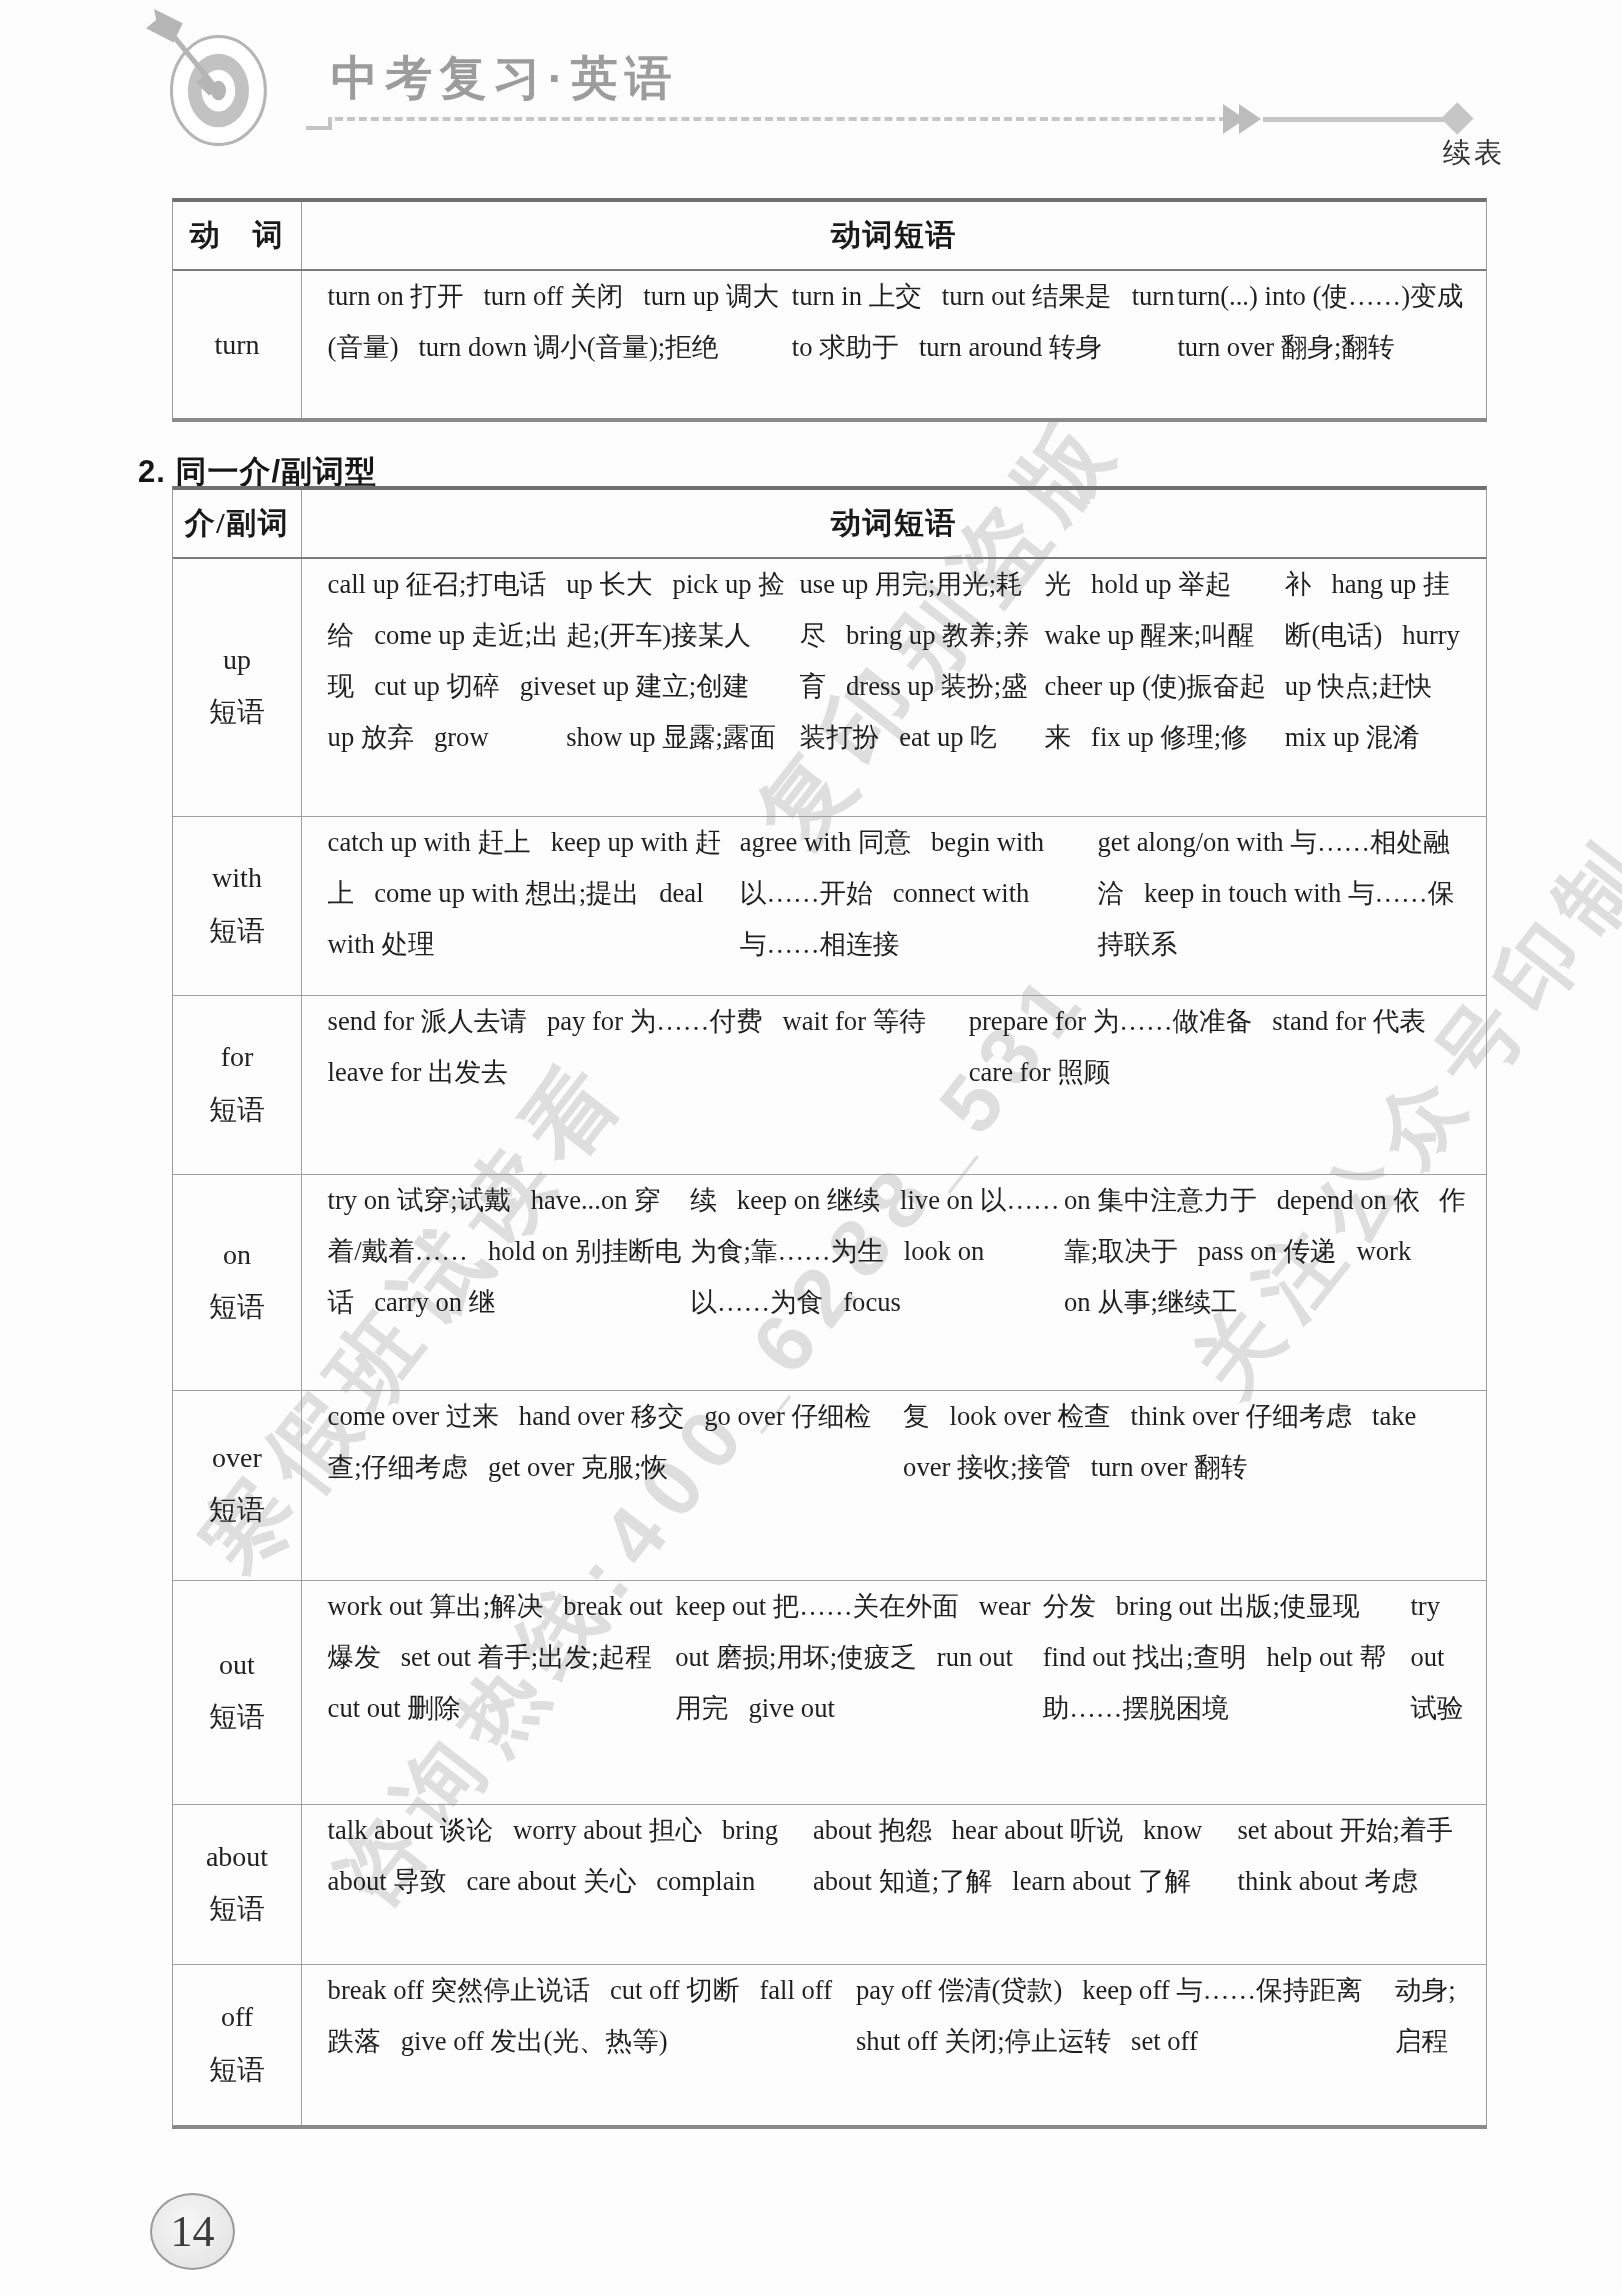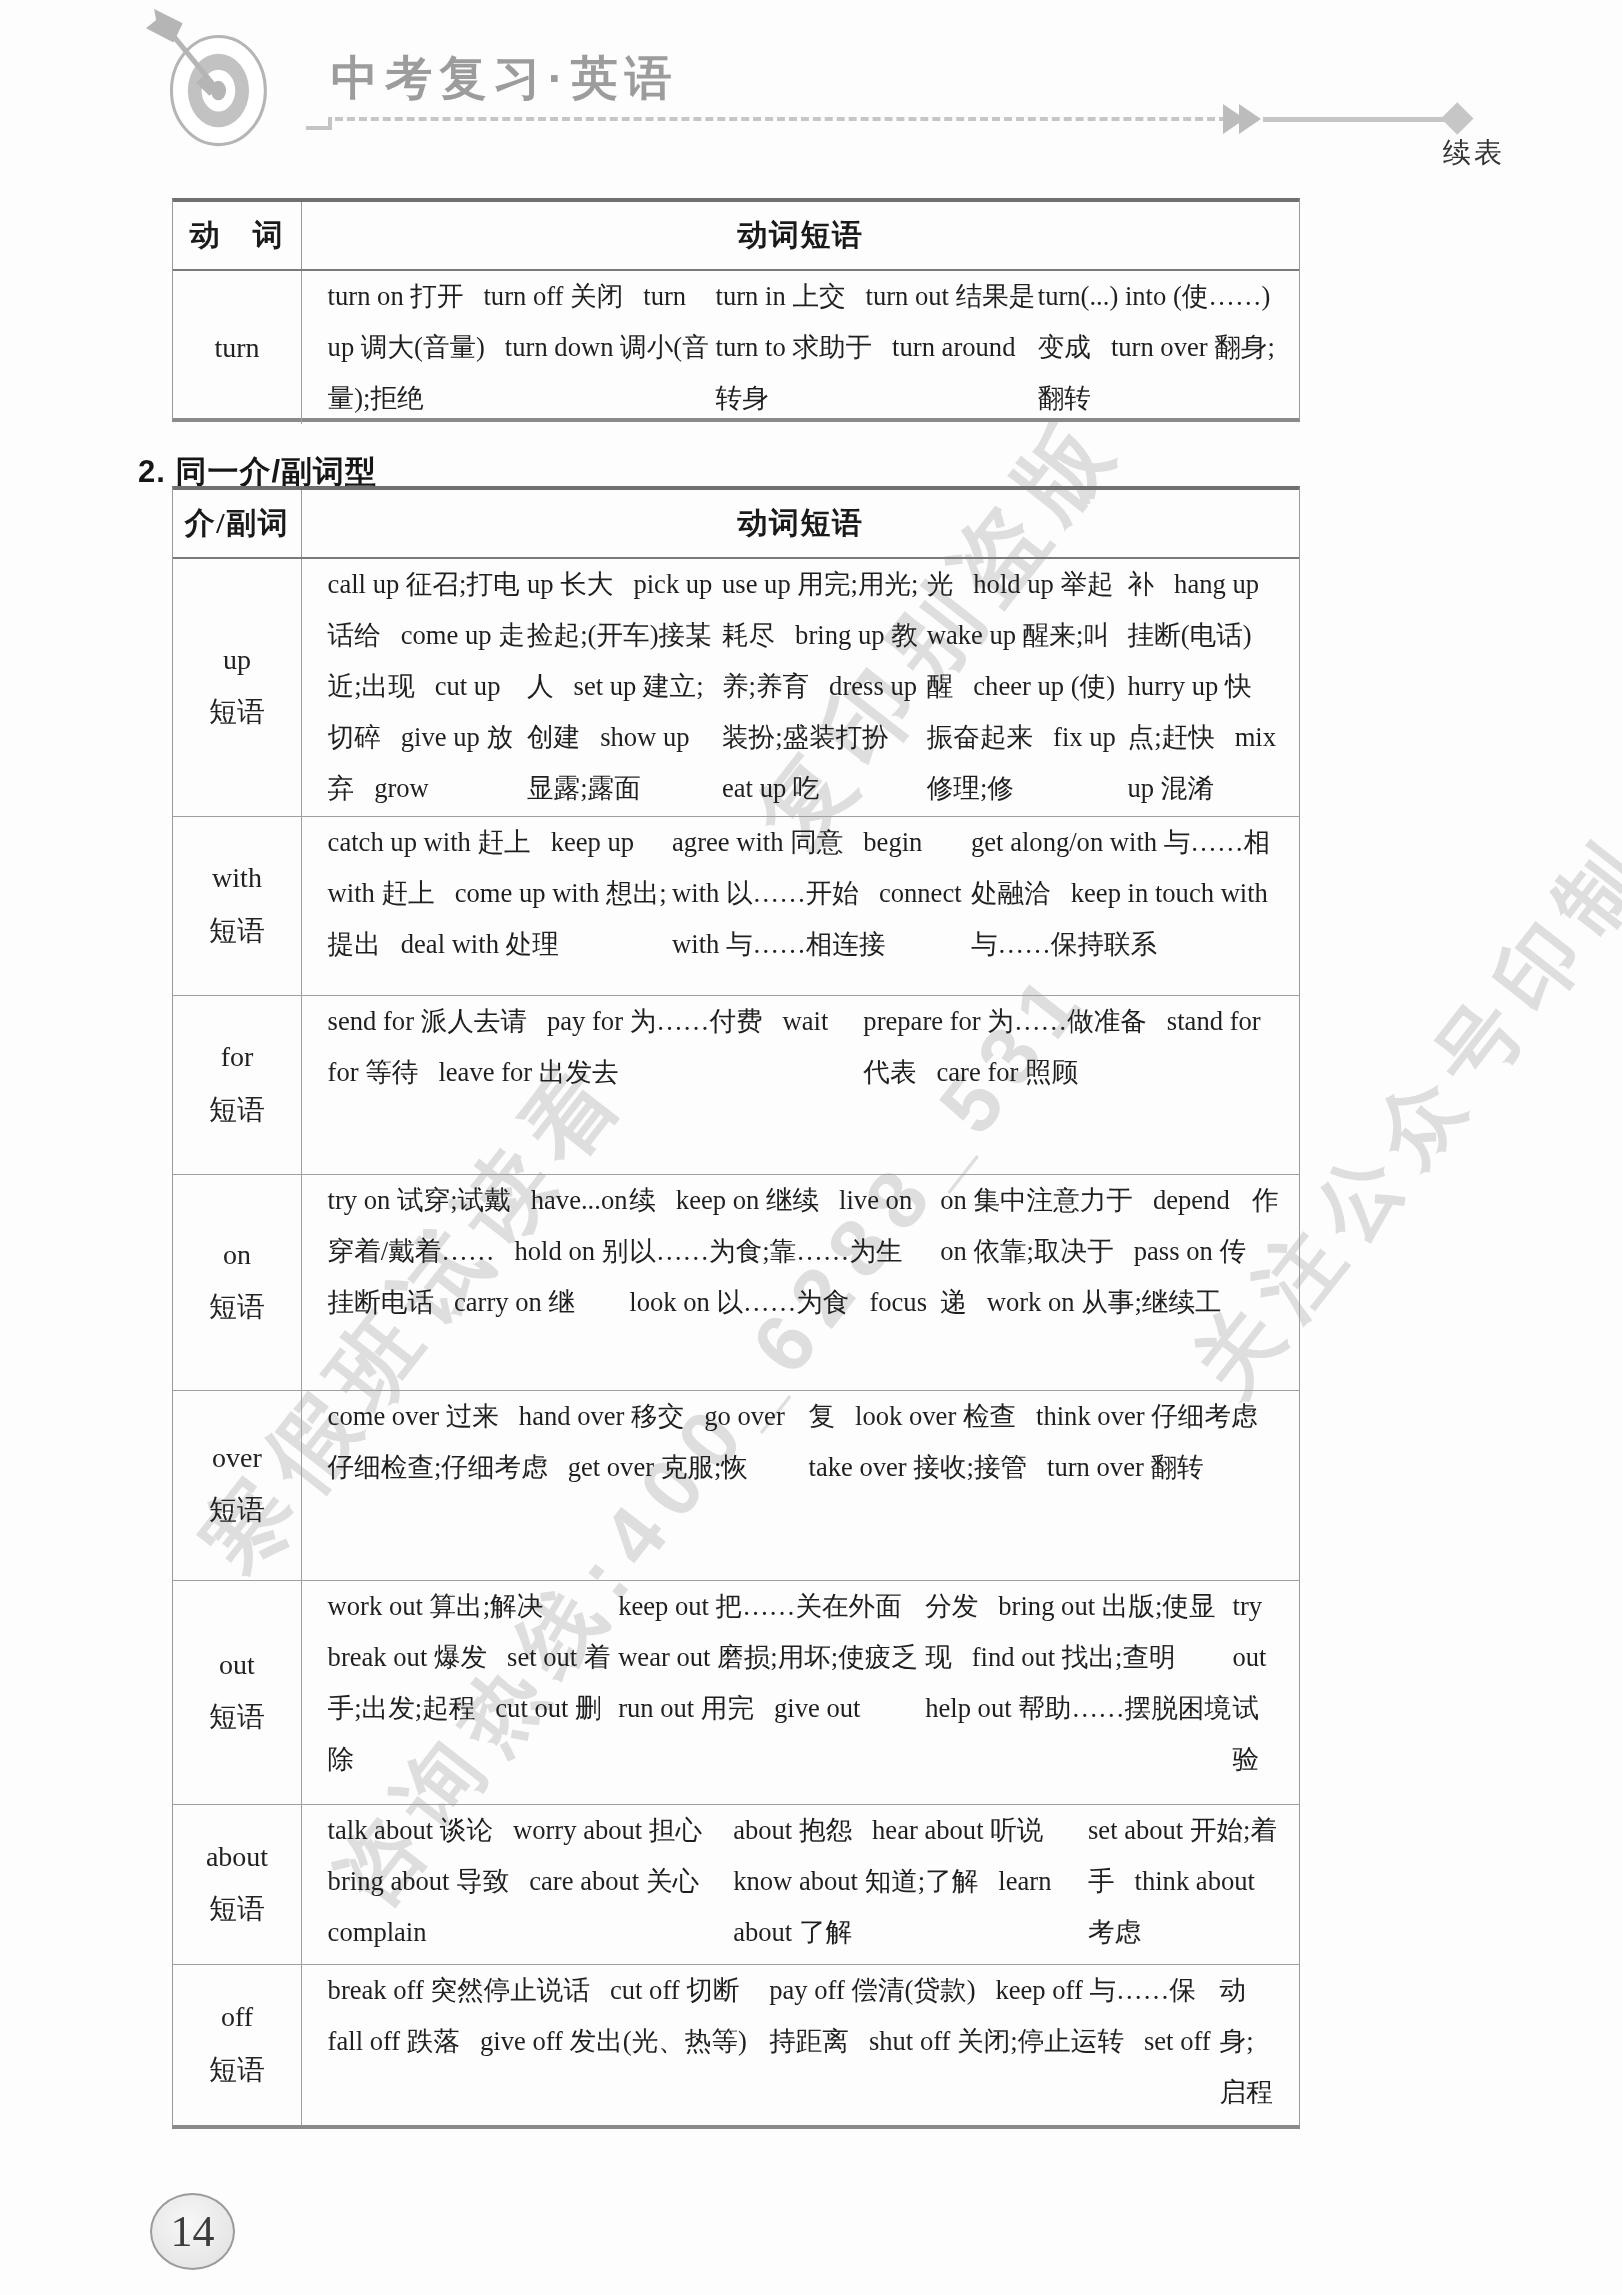--- a/index.html
+++ b/index.html
@@ -38,21 +38,21 @@
   .rule-diamond{position:absolute; left:1446px; top:107px; width:22.5px; height:22.5px; background:#c6c6c6; transform:rotate(45deg); z-index:1;}
   .continued{position:absolute; right:118px; top:134px; font-size:28px; color:#333; letter-spacing:3.1px; z-index:1;}
   
   .sec{
     position:absolute; left:126px; top:439px; z-index:1; margin:12px;
     font-family:"Liberation Sans","DejaVu Sans",sans-serif;
     font-weight:700; font-size:31px; color:#161616; letter-spacing:1px;
   }
   
   .tbl{
-    position:absolute; left:172px; width:1128px; z-index:1;
+    position:absolute; left:172px; width:1315px; z-index:1;
     border-left:1.5px solid #9a9a9a; border-right:1.5px solid #9a9a9a;
     border-top:4.1px solid #707070; border-bottom:4.1px solid #8a8a8a;
     box-sizing:border-box; background:transparent;
   }
   .tbl1{top:198px;} .tbl2{top:486px;}
   .hrow{
     display:grid; grid-template-columns:129px 1fr; height:69px;
     border-bottom:2.6px solid #7a7a7a; box-sizing:border-box;
   }
   .hcell{

